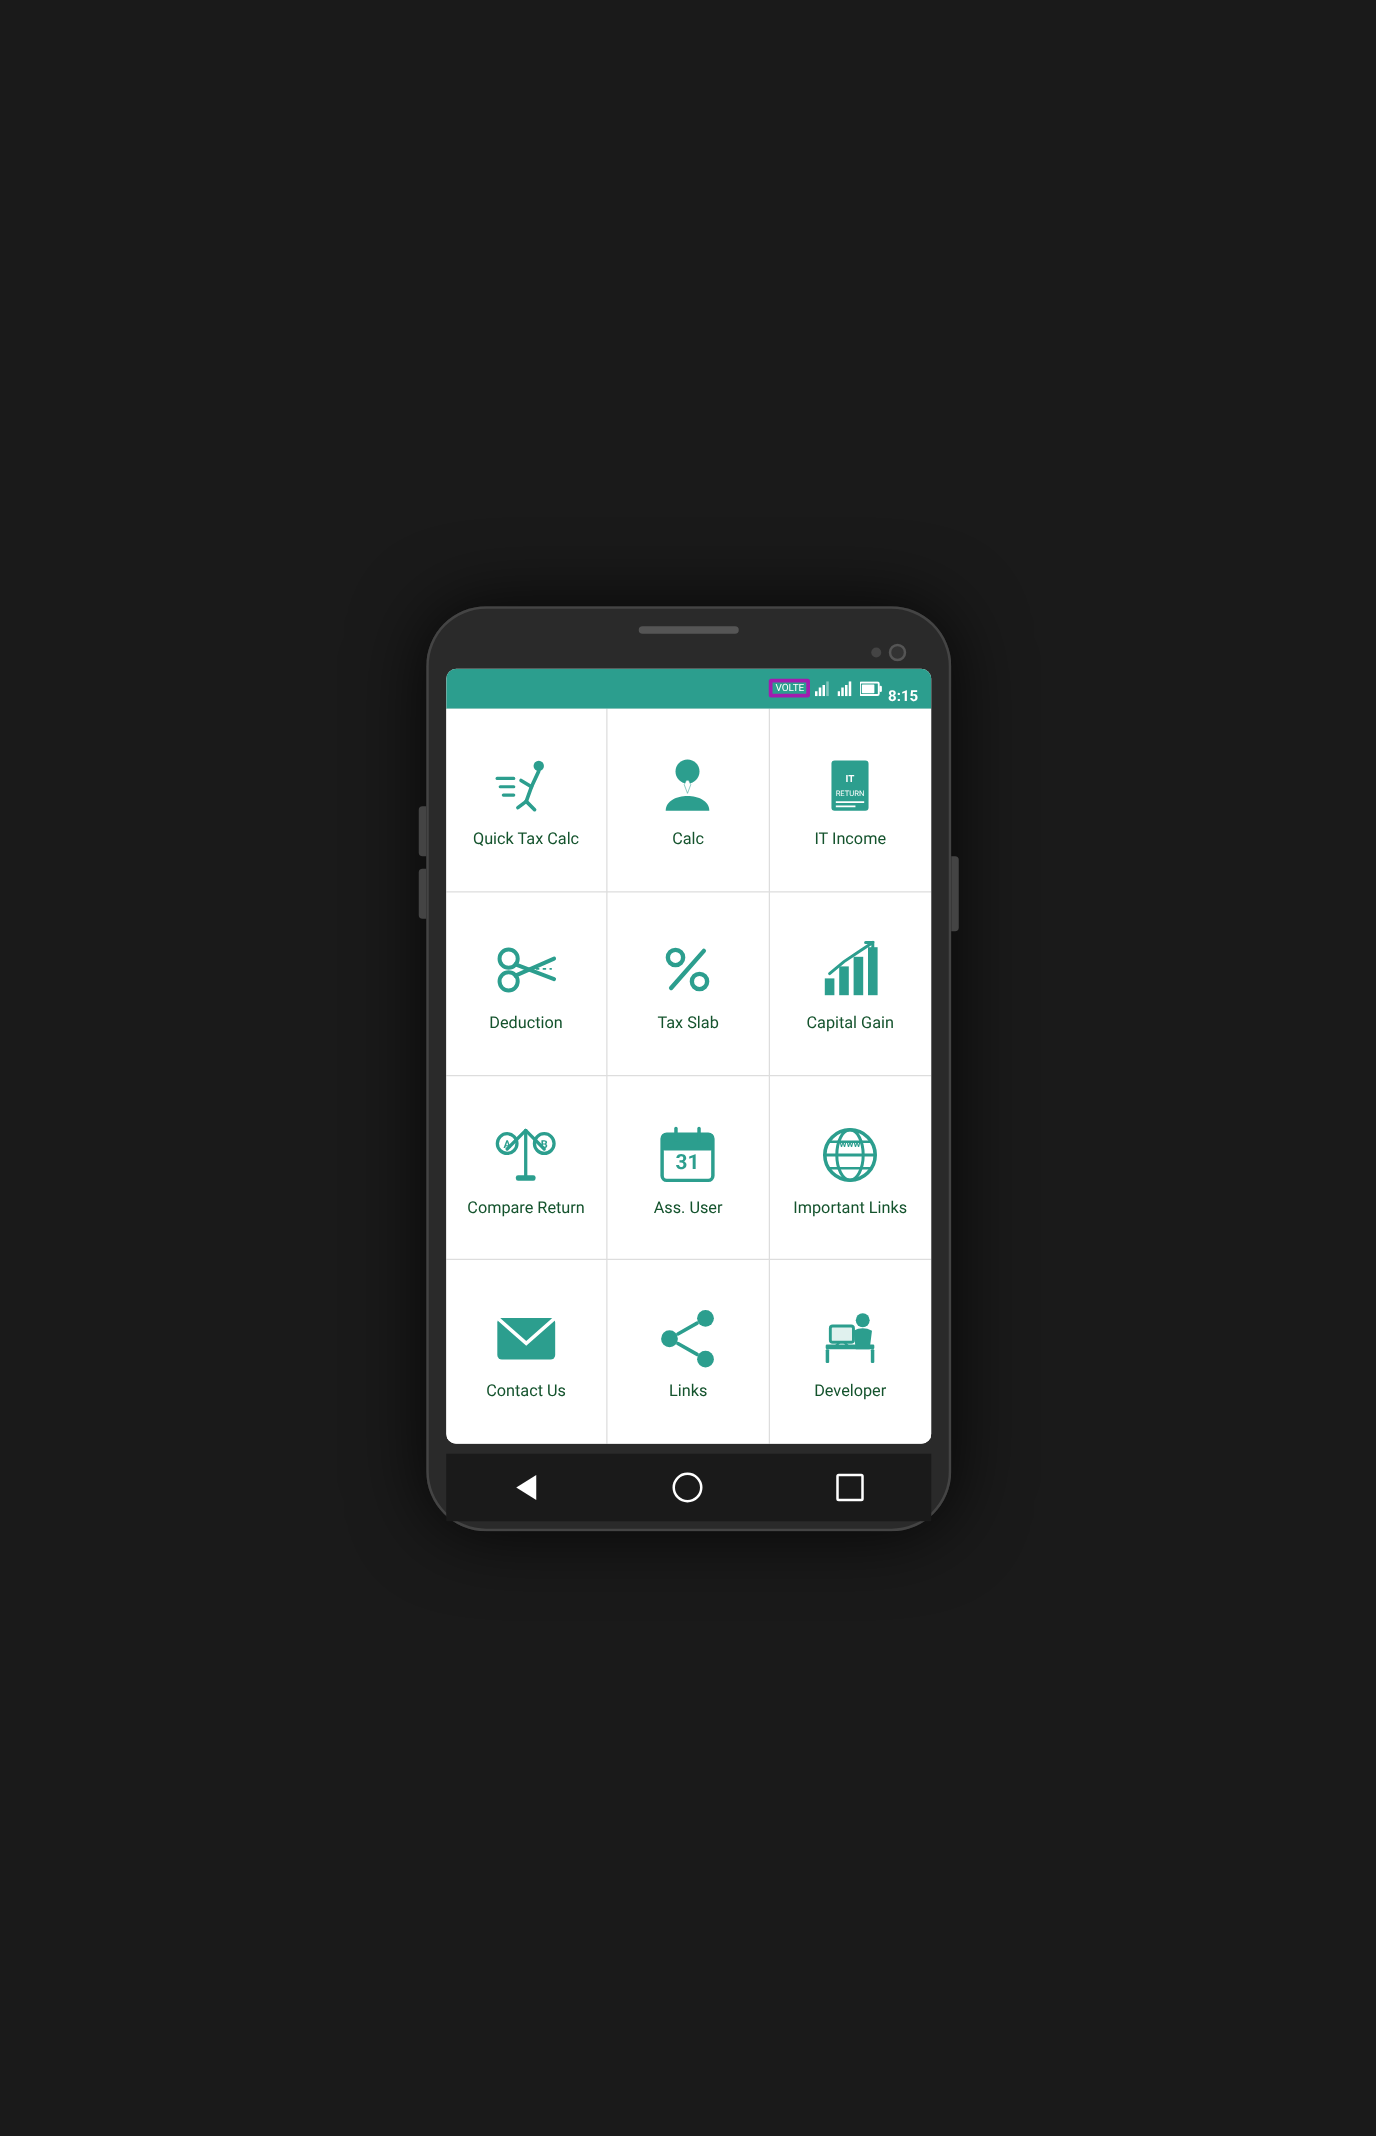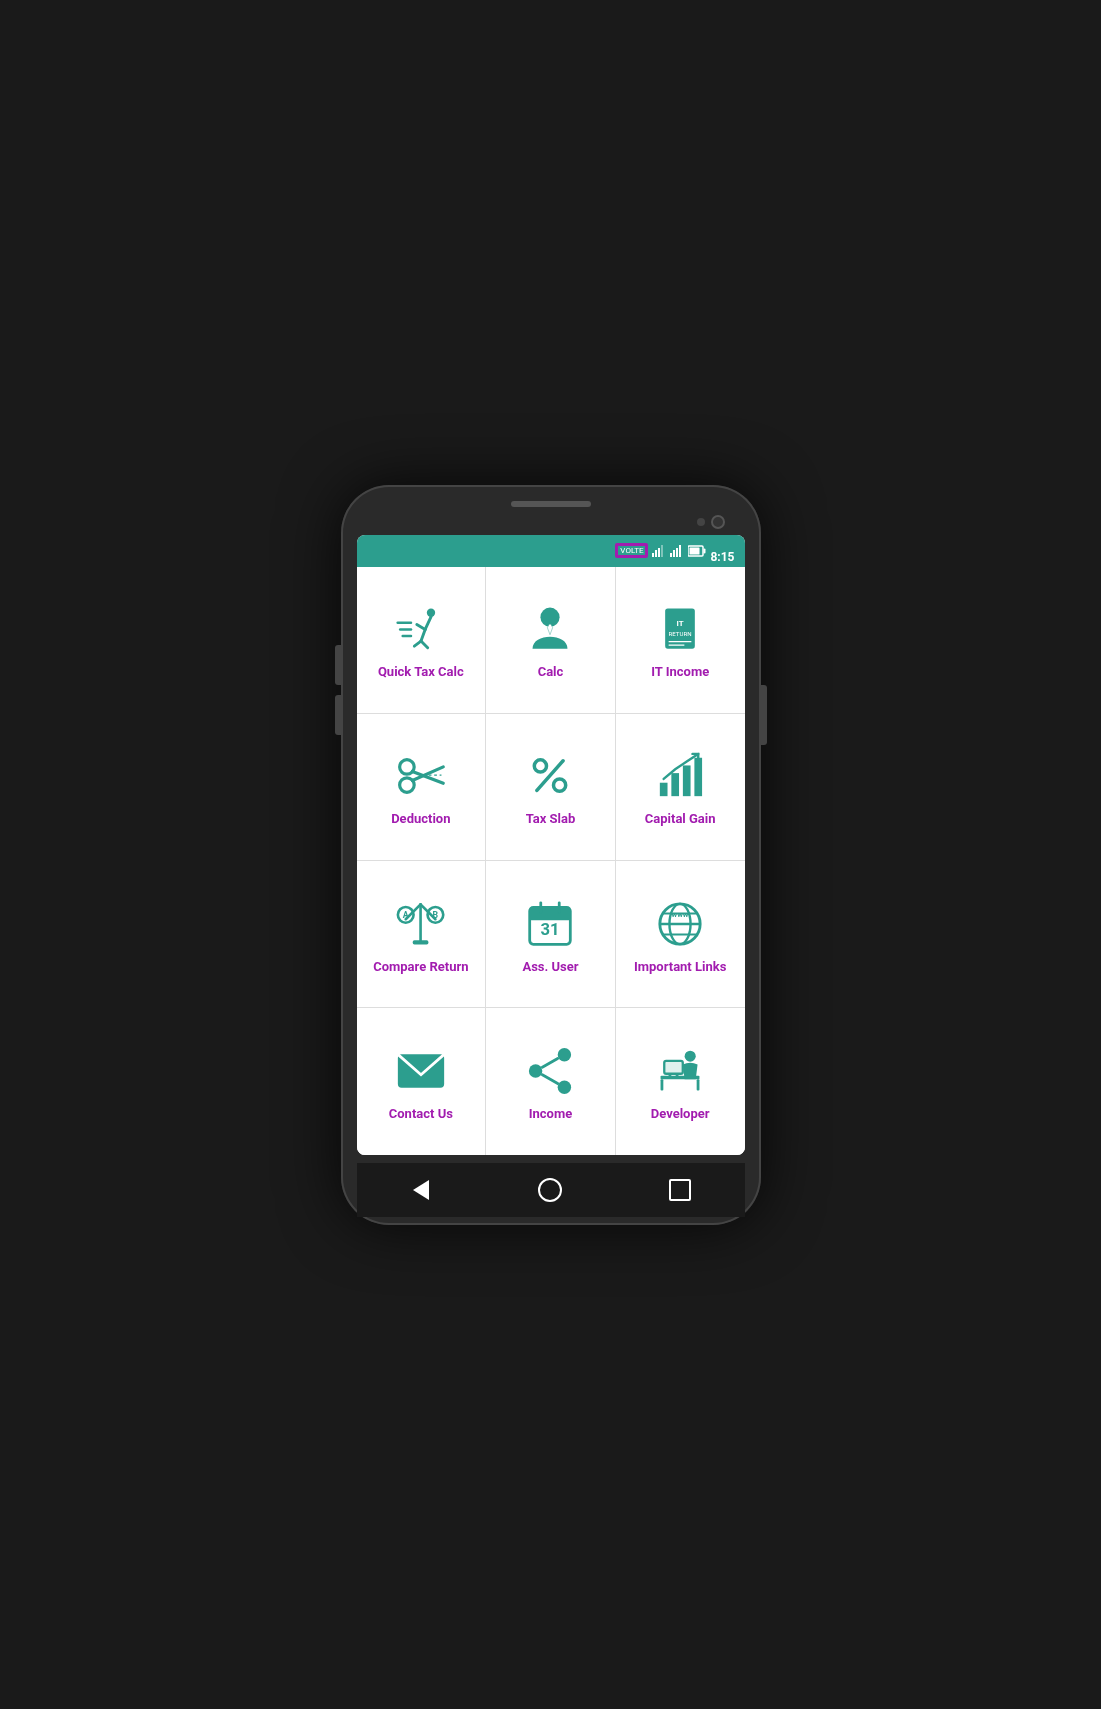--- a/index.html
+++ b/index.html
@@ -134,23 +134,23 @@
     }
 
     .grid-icon svg {
       width: 50px;
       height: 48px;
       fill: #2c9e8e;
     }
 
     .grid-label {
       font-size: 13px;
-      color: #a21caf;
+      color: #14532d;
       text-align: left;
-      font-weight: 700;
+      font-weight: 400;
     }
 
     .nav-bar {
       background: #1a1a1a;
       display: flex;
       justify-content: space-around;
       align-items: center;
       padding: 12px 0;
       margin-top: 8px;
     }
@@ -403,21 +403,21 @@
       <div class="grid-item">
         <div class="grid-icon">
           <svg viewBox="0 0 50 50" xmlns="http://www.w3.org/2000/svg">
             <circle cx="40" cy="8" r="7"></circle>
             <circle cx="10" cy="25" r="7"></circle>
             <circle cx="40" cy="42" r="7"></circle>
             <line x1="17" y1="21" x2="33" y2="12" stroke="#2c9e8e" stroke-width="3" stroke-linecap="round"></line>
             <line x1="17" y1="29" x2="33" y2="38" stroke="#2c9e8e" stroke-width="3" stroke-linecap="round"></line>
           </svg>
         </div>
-        <span class="grid-label">Income</span>
+        <span class="grid-label">Links</span>
       </div>
 
       <div class="grid-item">
         <div class="grid-icon">
           <svg viewBox="0 0 54 50" xmlns="http://www.w3.org/2000/svg">
 
             <circle cx="38" cy="9" r="6"></circle>
 
             <path d="M30 18 Q38 14 46 18 L44 34 L32 34 Z"></path>
 

